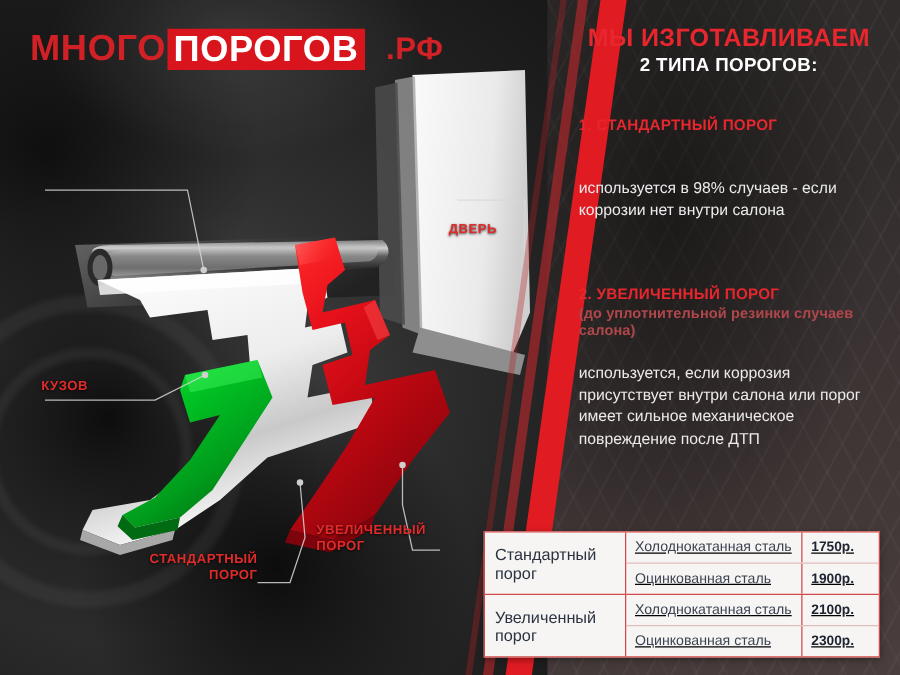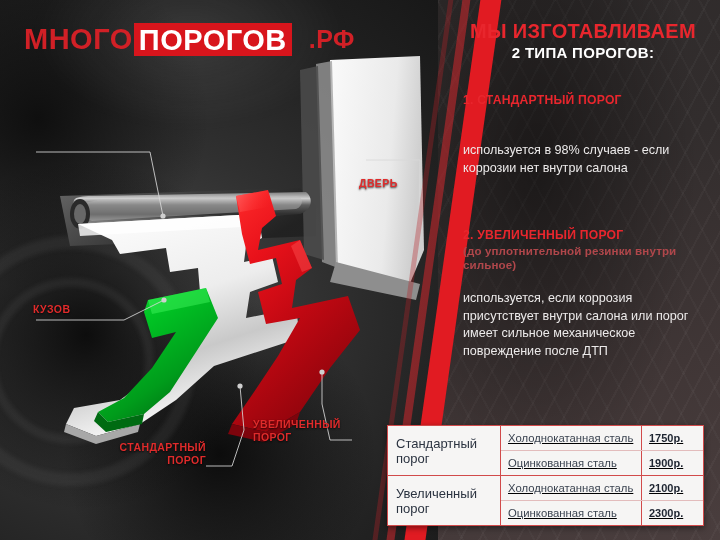--- a/index.html
+++ b/index.html
@@ -262,21 +262,21 @@
   <div class="stripe s1"></div>
 
   <div class="r-content">
     <div class="head1">МЫ ИЗГОТАВЛИВАЕМ</div>
     <div class="head2">2 ТИПА ПОРОГОВ:</div>
 
     <div class="ttl  t1">1. СТАНДАРТНЫЙ ПОРОГ</div>
     <div class="body b1">используется в 98% случаев - если коррозии нет внутри салона</div>
 
     <div class="ttl  t2">2. УВЕЛИЧЕННЫЙ ПОРОГ</div>
-    <div class="sub  s2t">(до уплотнительной резинки внутри сильное)</div>
+    <div class="sub  s2t">(до уплотнительной резинки случаев салона)</div>
     <div class="body b2">используется, если коррозия присутствует внутри салона или порог имеет сильное механическое повреждение после ДТП</div>
   </div>
 
   <div class="table">
     <div class="tcol-a">
       <div class="grpcell">Стандартный порог</div>
       <div class="grpcell">Увеличенный порог</div>
     </div>
     <div class="tcol-b">
       <div class="trow">

